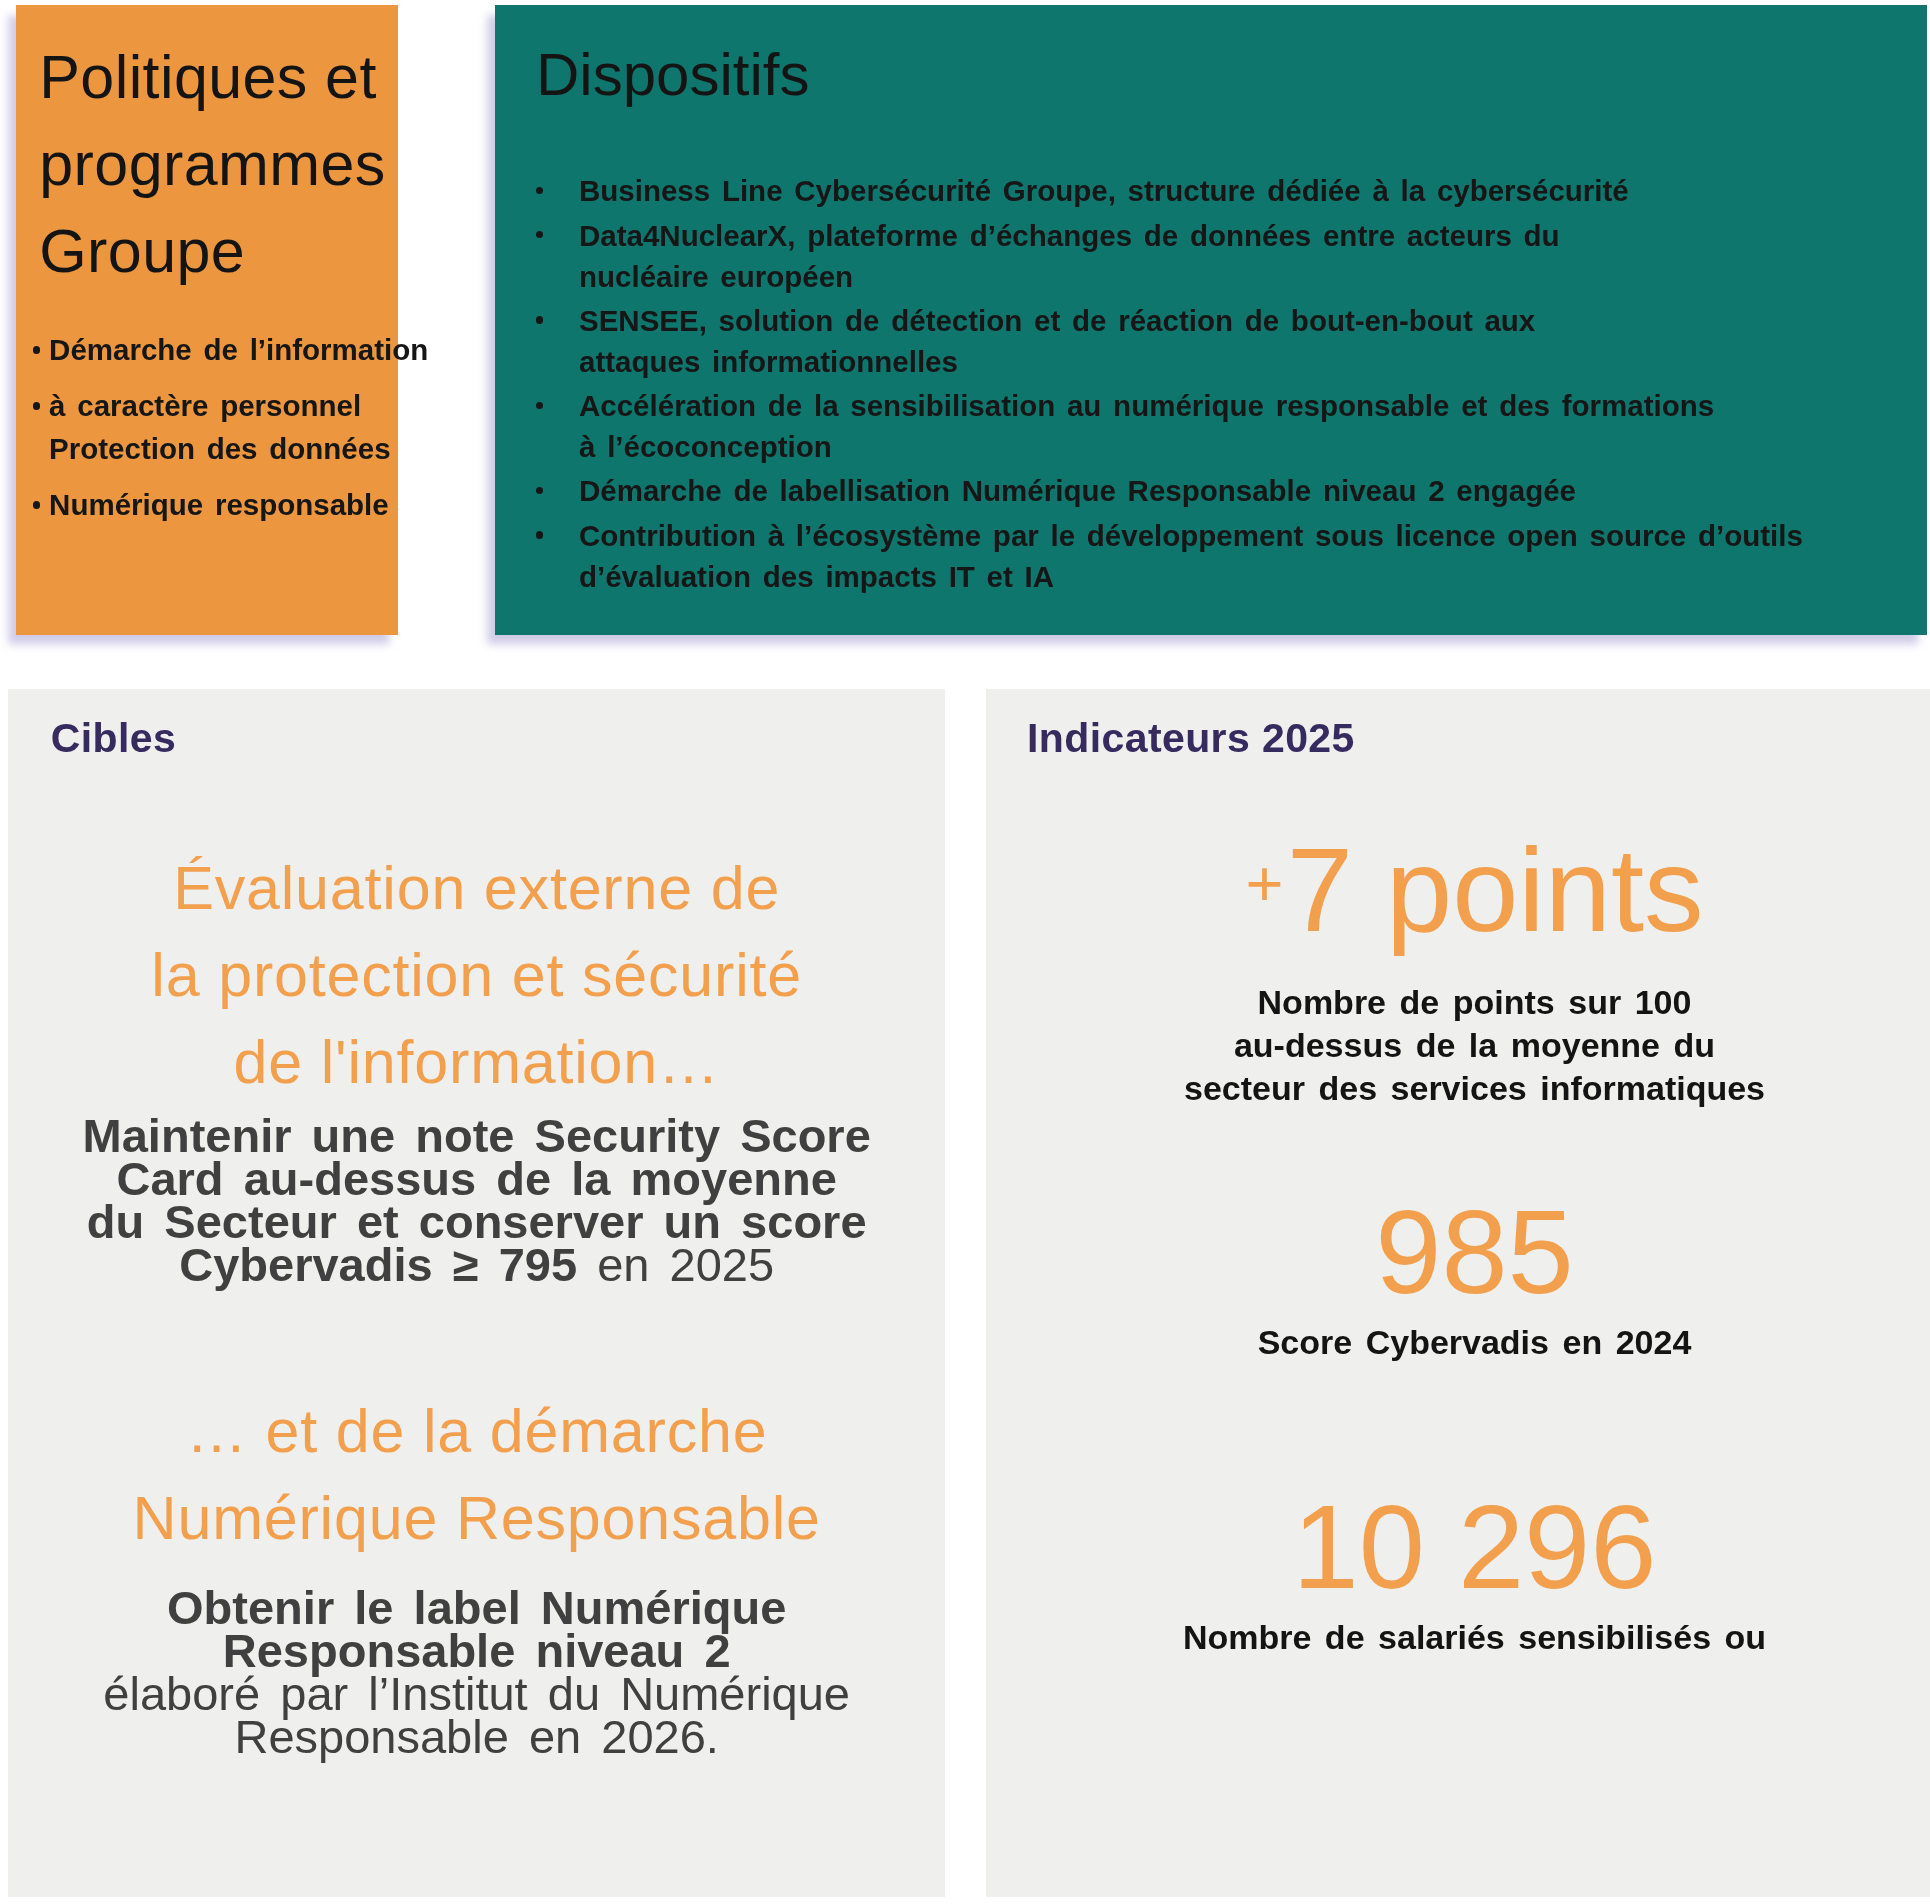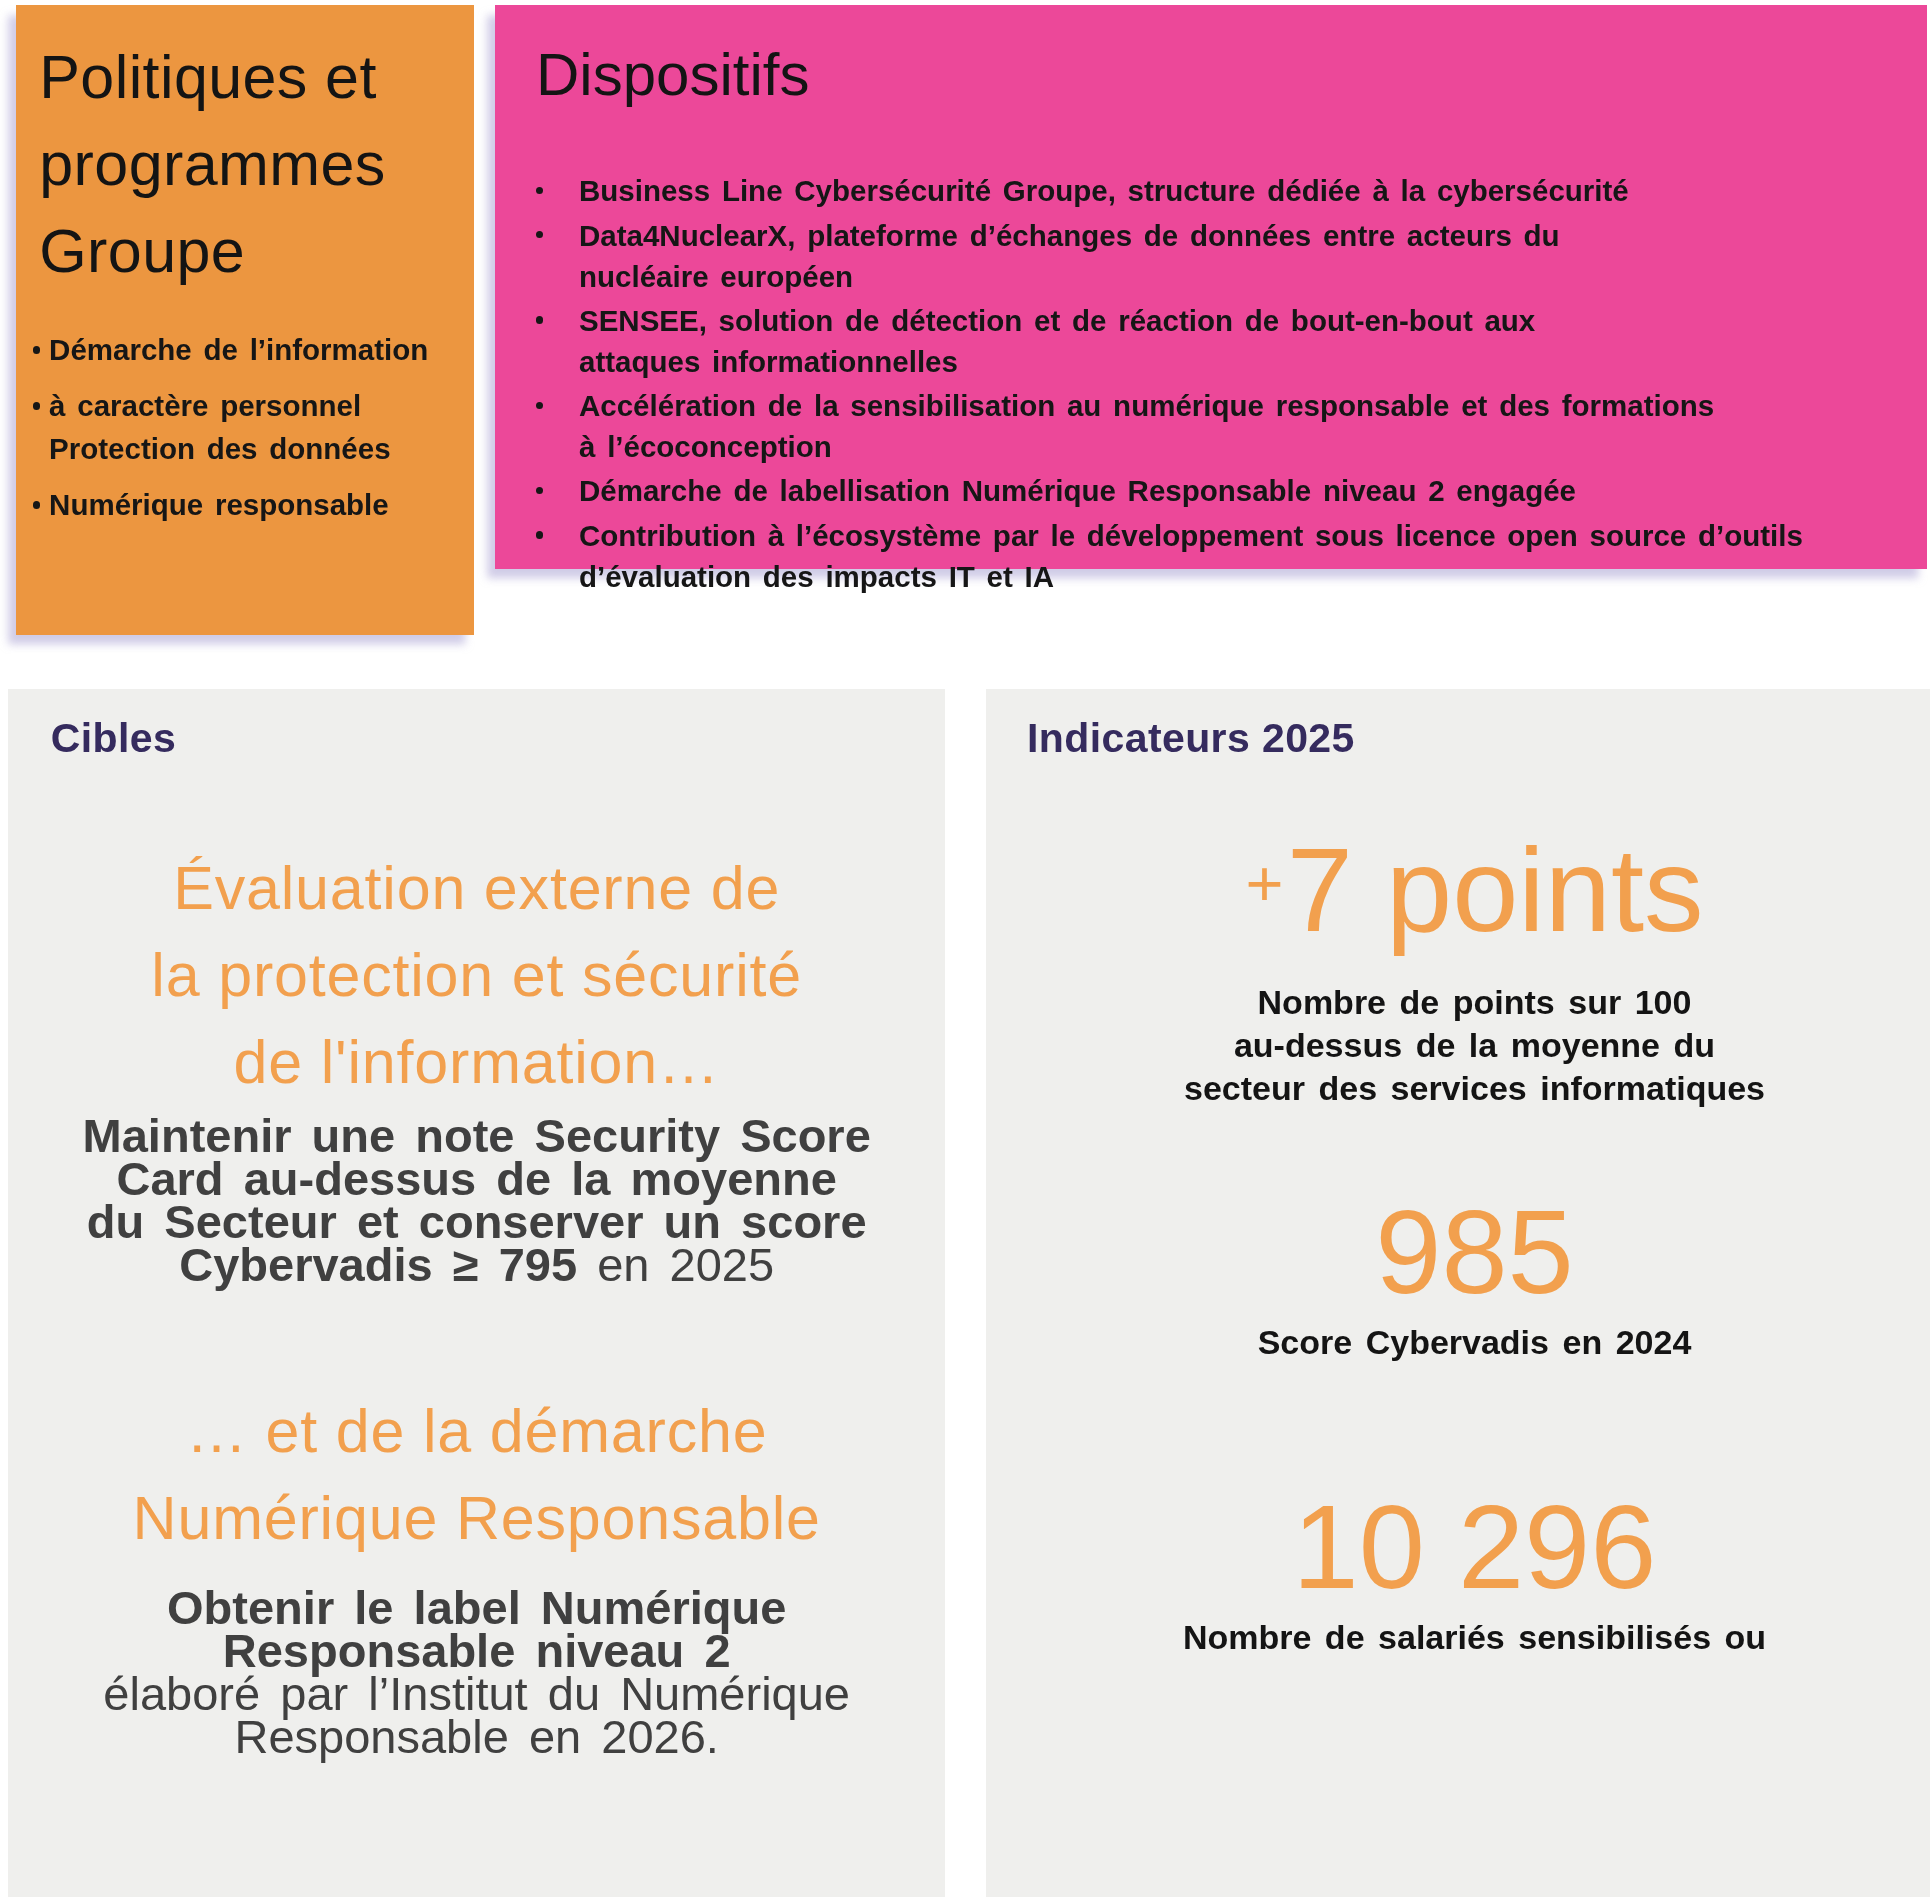--- a/index.html
+++ b/index.html
@@ -7,42 +7,42 @@
     width:1930px; height:1904px; position:relative;
     background:#ffffff;
     font-family:"Liberation Sans", sans-serif;
     color:#161616;
   }
   .line { display:block; white-space:nowrap; }
 
   
   .box { position:absolute; box-sizing:border-box; }
   .box-policies {
-    left:16.4px; top:4.9px; width:458px; height:630px;
+    left:16.4px; top:4.9px; width:382px; height:630px;
     background:#EC9640;
     box-shadow:-8.2px 9.8px 8.2px rgba(170,163,212,0.55);
     padding:29.5px 16.4px 0 14.7px;
   }
   .box-title {
     font-size:61px; font-weight:400; line-height:87px;
     margin:0 0 0 8.2px; letter-spacing:0.4px; color:#141414;
   }
   .policy-list {
     list-style:none; margin:33px 0 0 0; padding:0;
     font-size:29.5px; font-weight:700; line-height:43px; word-spacing:0.12em;
   }
   .policy-list li { position:relative; padding-left:18px; margin-bottom:13px; }
   .policy-list li::before {
     content:""; position:absolute; left:1.6px; top:18px;
     width:7.4px; height:7.4px; border-radius:50%; background:#161616;
   }
 
   .box-dispositifs {
-    left:495px; top:4.9px; width:1432px; height:564px;
-    background:#ec4899;
+    left:495px; top:4.9px; width:1432px; height:630px;
+    background:#0f766e;
     box-shadow:-8.2px 9.8px 8.2px rgba(170,163,212,0.55);
     padding:29.5px 8.2px 0 41px;
   }
   .disp-title {
     font-size:60px; font-weight:400; line-height:72px;
     margin:4.9px 0 0 0; color:#141414;
   }
   .disp-list {
     list-style:none; margin:59px 0 0 0; padding:0;
     font-size:29.5px; font-weight:700; line-height:41px; word-spacing:0.12em;

